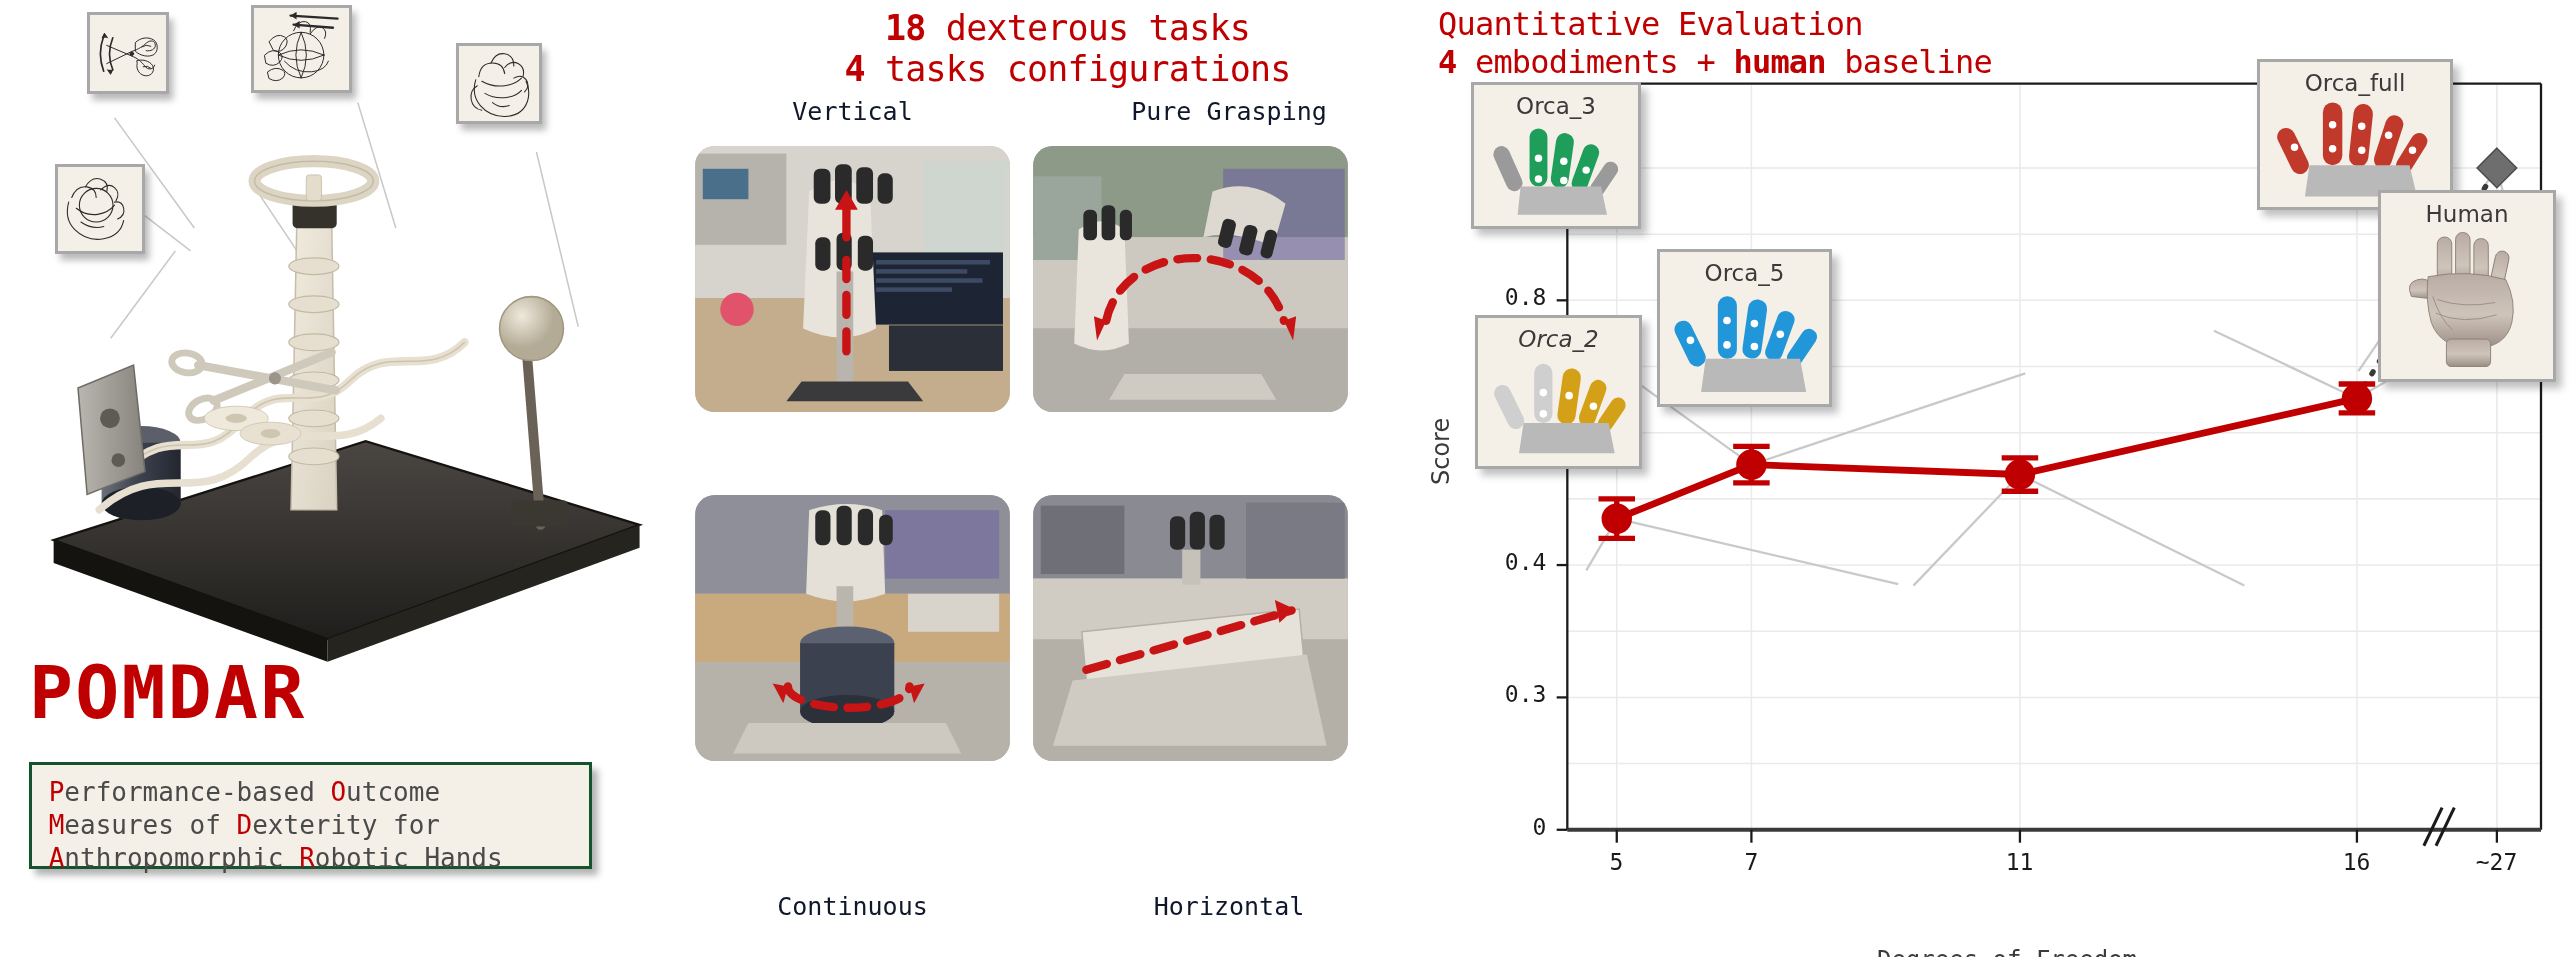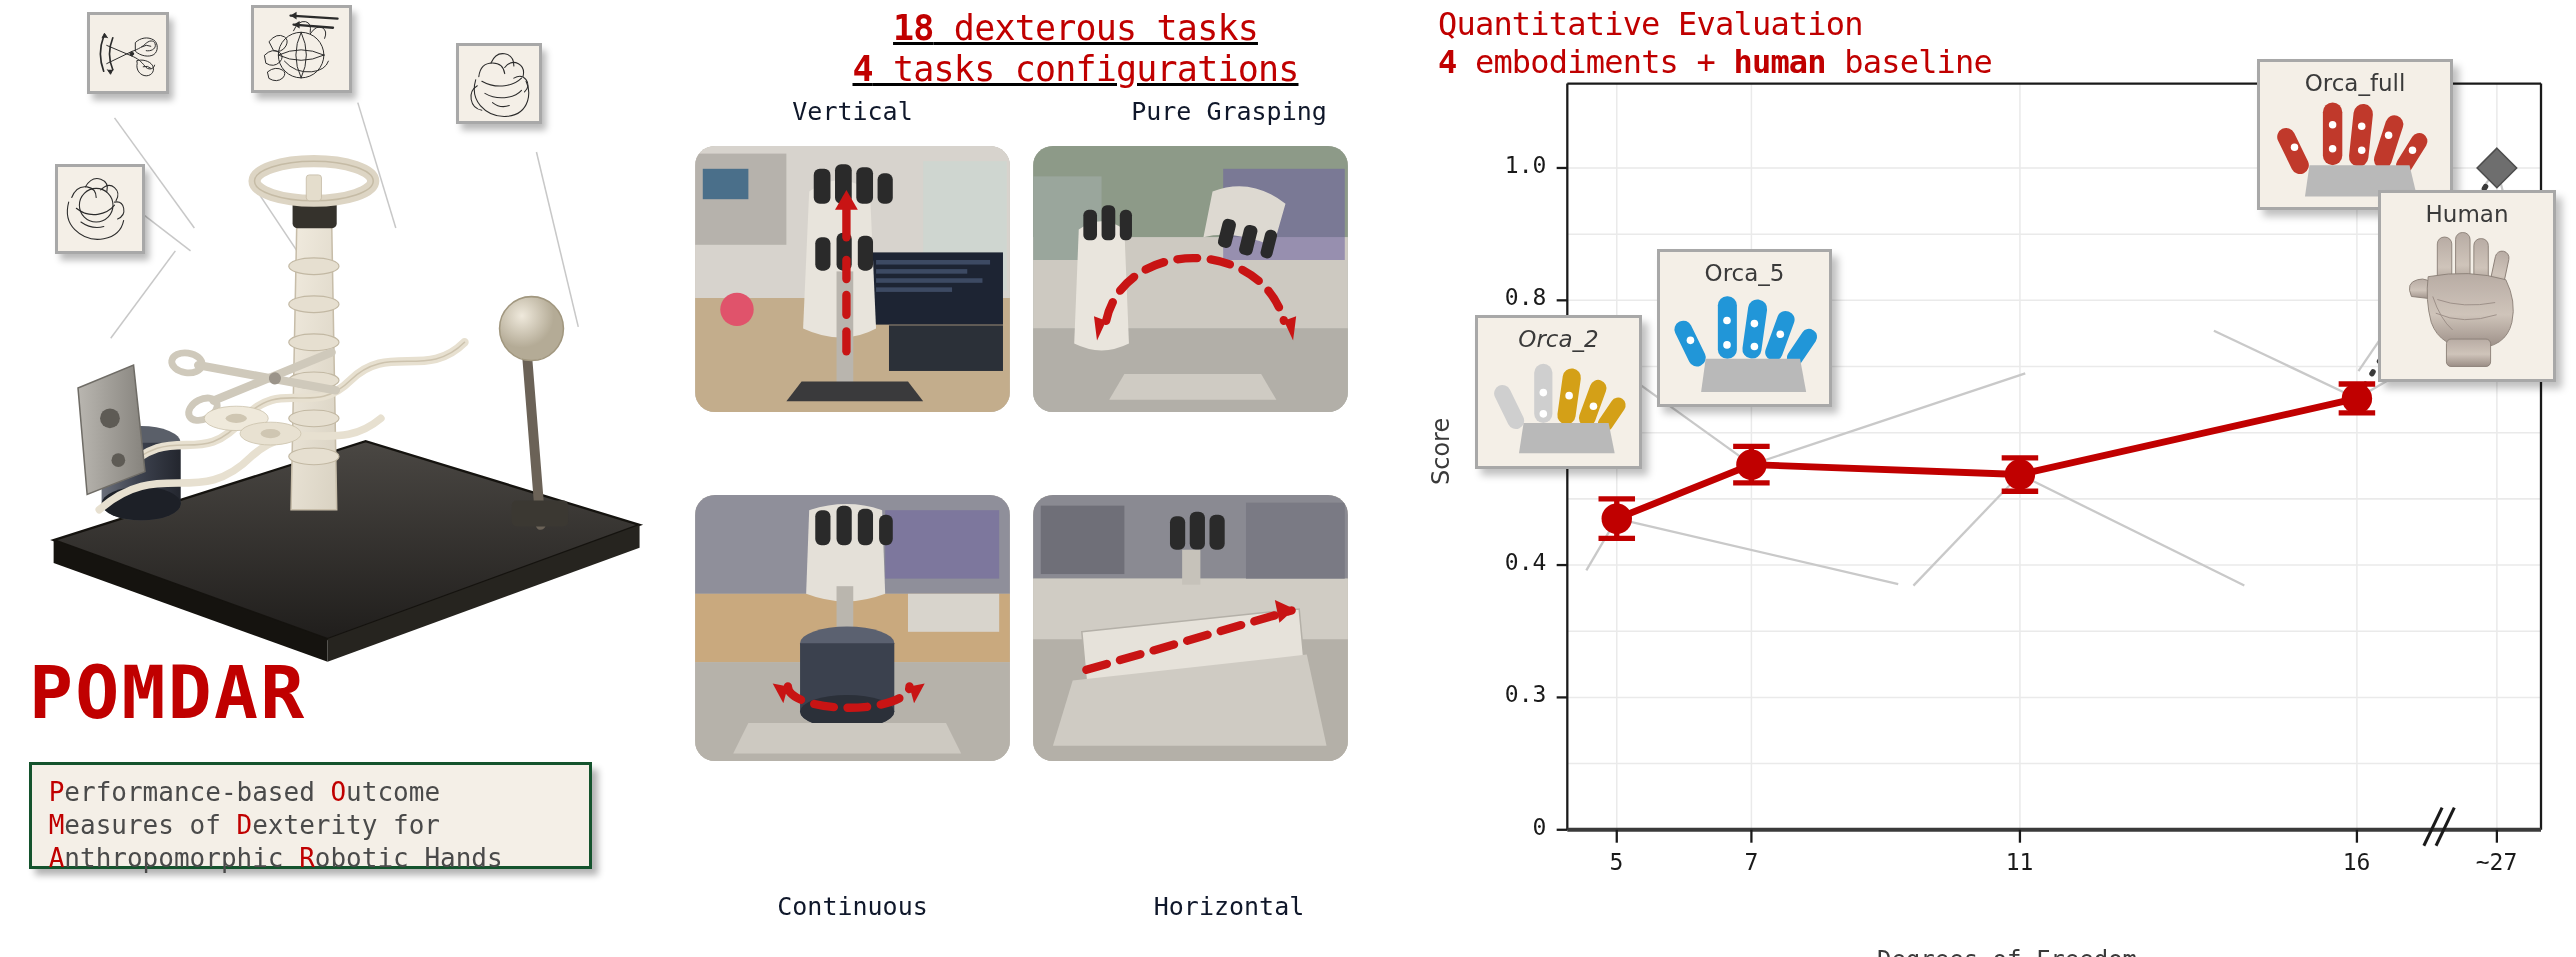--- a/index.html
+++ b/index.html
@@ -26,21 +26,21 @@
      padding:10.7px 13.7px 0 16.7px;box-sizing:border-box;}
   #acronym-box .aline{font-size:26px;line-height:33px;color:#4a4a4a;
      font-family:"DejaVu Sans Mono",monospace;white-space:nowrap;}
   #acronym-box .aline .k{color:#c00000;}
 
   
   #board-art{position:absolute;left:7.6px;top:114px;width:662px;height:548px;}
 
   
   #mid-col{left:689px;top:0;width:749px;height:957px;}
-  #mid-title{position:absolute;left:12px;top:7.6px;width:749px;text-align:center;text-decoration:underline;}
+  #mid-title{position:absolute;left:4px;top:7.6px;width:749px;text-align:center;}
   #mid-title .l1{font-size:35px;line-height:41px;}
   #mid-title .l2{font-size:35px;line-height:41px;}
   .cfg-label{position:absolute;font-size:25px;color:#0f172a;
      font-family:"DejaVu Sans Mono",monospace;text-align:center;}
 
   .photo{position:absolute;width:315px;height:266px;border-radius:20px;overflow:hidden;
      background:#c9c5bd;}
   .photo svg{display:block;width:100%;height:100%;}
 
   
@@ -506,20 +506,42 @@
 
       <div class="xtick" style="left:133px;top:790px;">5</div>
       <div class="xtick" style="left:268px;top:790px;">7</div>
       <div class="xtick" style="left:536px;top:790px;">11</div>
       <div class="xtick" style="left:873px;top:790px;">16</div>
       <div class="xtick" style="left:1013px;top:790px;">~27</div>
 
       <div id="ylab">Score</div>
       <div id="xlab">Degrees of Freedom</div>
 
+      <div class="hcard" style="left:33px;top:23px;width:164px;height:141px;">
+        <div class="cap">Orca_3</div>
+        <div class="art">
+          <svg viewBox="0 0 215 145">
+            <g>
+              <rect x="32" y="40" width="22" height="64" rx="11" fill="#9a9a9a" transform="rotate(-24 43 72)"></rect>
+              <rect x="72" y="18" width="24" height="78" rx="12" fill="#1e9e5a"></rect>
+              <rect x="104" y="24" width="24" height="74" rx="12" fill="#1e9e5a" transform="rotate(8 116 61)"></rect>
+              <rect x="136" y="38" width="22" height="66" rx="11" fill="#1e9e5a" transform="rotate(20 147 71)"></rect>
+              <rect x="162" y="60" width="20" height="52" rx="10" fill="#9a9a9a" transform="rotate(34 172 86)"></rect>
+              <path d="M60 96 L168 96 L176 134 L56 134 Z" fill="#b9b9b9"></path>
+              <g fill="#ffffff">
+                <circle cx="84" cy="58" r="5"></circle>
+                  <circle cx="118" cy="62" r="5"></circle>
+                  <circle cx="148" cy="74" r="5"></circle>
+                <circle cx="84" cy="86" r="5"></circle>
+                  <circle cx="118" cy="88" r="5"></circle>
+              </g>
+            </g>
+          </svg>
+        </div>
+      </div>
 
       <div class="hcard" style="left:819px;top:0px;width:190px;height:145px;">
         <div class="cap">Orca_full</div>
         <div class="art">
           <svg viewBox="0 0 250 150">
             <g>
               <rect x="30" y="46" width="24" height="66" rx="12" fill="#c0392b" transform="rotate(-26 42 79)"></rect>
               <rect x="82" y="14" width="26" height="84" rx="13" fill="#c0392b"></rect>
               <rect x="120" y="16" width="26" height="84" rx="13" fill="#c0392b" transform="rotate(6 133 58)"></rect>
               <rect x="158" y="30" width="24" height="74" rx="12" fill="#c0392b" transform="rotate(18 170 67)"></rect>

